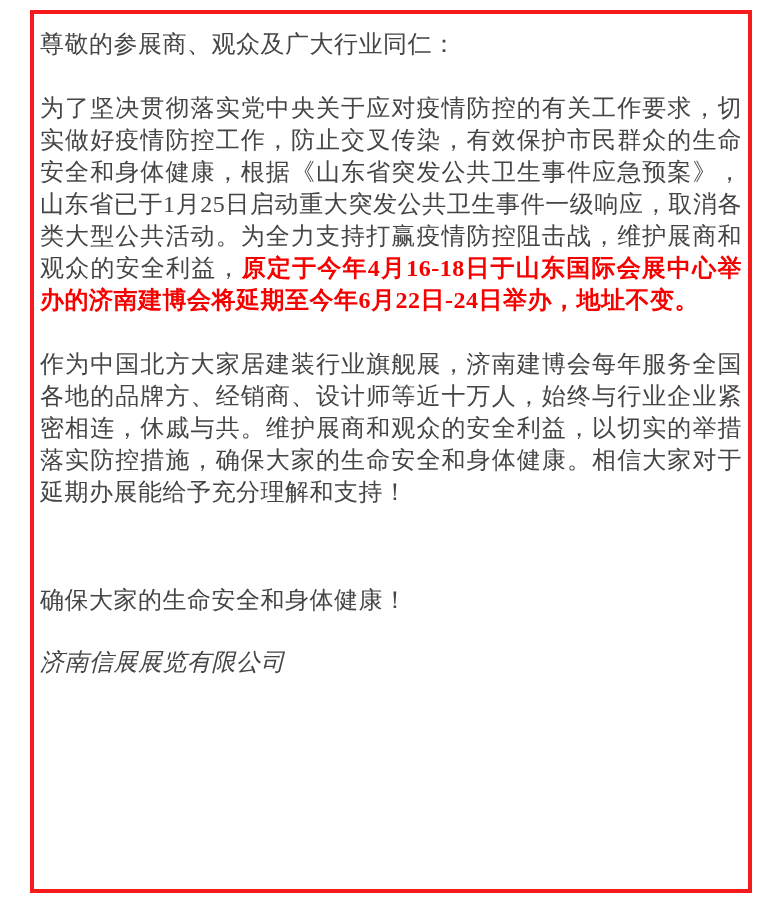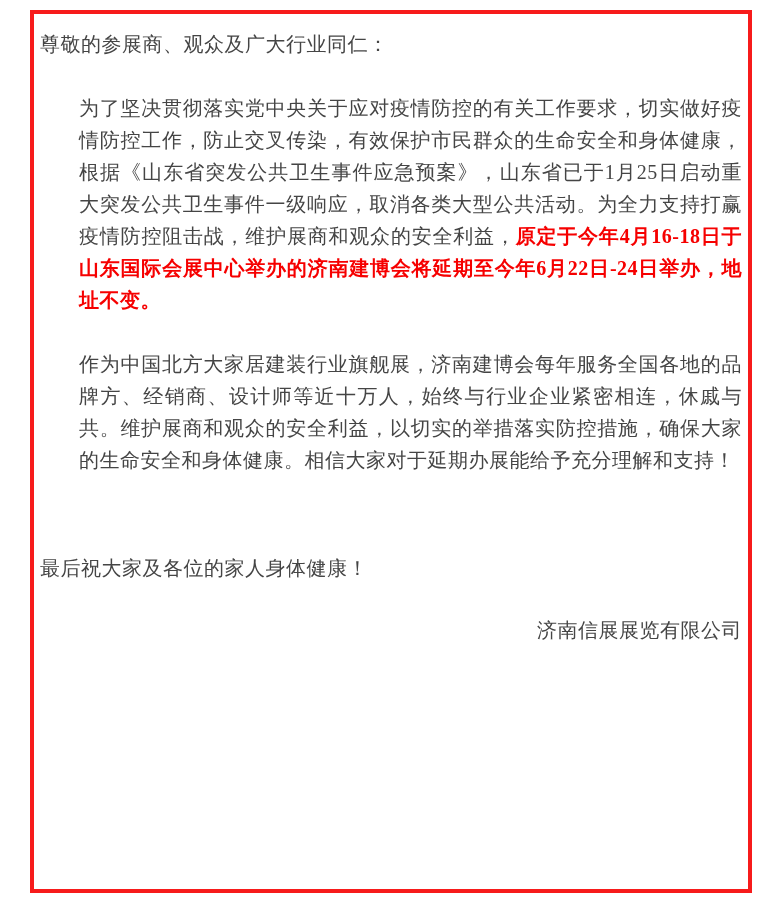--- a/index.html
+++ b/index.html
@@ -23,50 +23,49 @@
     top: 10px;
     width: 722px;
     height: 883px;
     box-sizing: border-box;
     border: 4px solid var(--border-color, #f71b1b);
     padding: 14px 6px 0 6px;
     background: #ffffff;
   }
   p { margin: 0; }
   .greeting, .para, .closing, .signature {
-    font-size: 20px;
+    font-size: 24px;
     line-height: 32px;
     color: var(--body-text, #454545);
     letter-spacing: 0.5px;
   }
   .para {
     margin-top: 32px;
     text-align: justify;
-    margin-left: 39px;
   }
   .greeting { text-align: left; }
   .highlight {
     color: var(--highlight-text, #f60000);
     font-weight: bold;
   }
   .closing {
     margin-top: 76px;
     text-align: left;
   }
   .signature {
     margin-top: 30px;
-    text-align: right;
+    font-style: italic;
   }
 </style>
 </head>
 <body>
 
 <div class="canvas">
   <div class="letter-border">
     <p class="greeting">尊敬的参展商、观众及广大行业同仁：</p>
     <div>
         <p class="para"><span class="normal">为了坚决贯彻落实党中央关于应对疫情防控的有关工作要求，切实做好疫情防控工作，防止交叉传染，有效保护市民群众的生命安全和身体健康，根据《山东省突发公共卫生事件应急预案》，山东省已于1月25日启动重大突发公共卫生事件一级响应，取消各类大型公共活动。为全力支持打赢疫情防控阻击战，维护展商和观众的安全利益，</span><span class="highlight">原定于今年4月16-18日于山东国际会展中心举办的济南建博会将延期至今年6月22日-24日举办，地址不变。</span></p>
         <p class="para"><span class="normal">作为中国北方大家居建装行业旗舰展，济南建博会每年服务全国各地的品牌方、经销商、设计师等近十万人，始终与行业企业紧密相连，休戚与共。维护展商和观众的安全利益，以切实的举措落实防控措施，确保大家的生命安全和身体健康。相信大家对于延期办展能给予充分理解和支持！</span></p>
       </div>
-    <p class="closing">最后祝大家及各位的家人身体健康！</p>
+    <p class="closing">确保大家的生命安全和身体健康！</p>
     <p class="signature">济南信展展览有限公司</p>
   </div>
 </div>
 
 </body></html>

